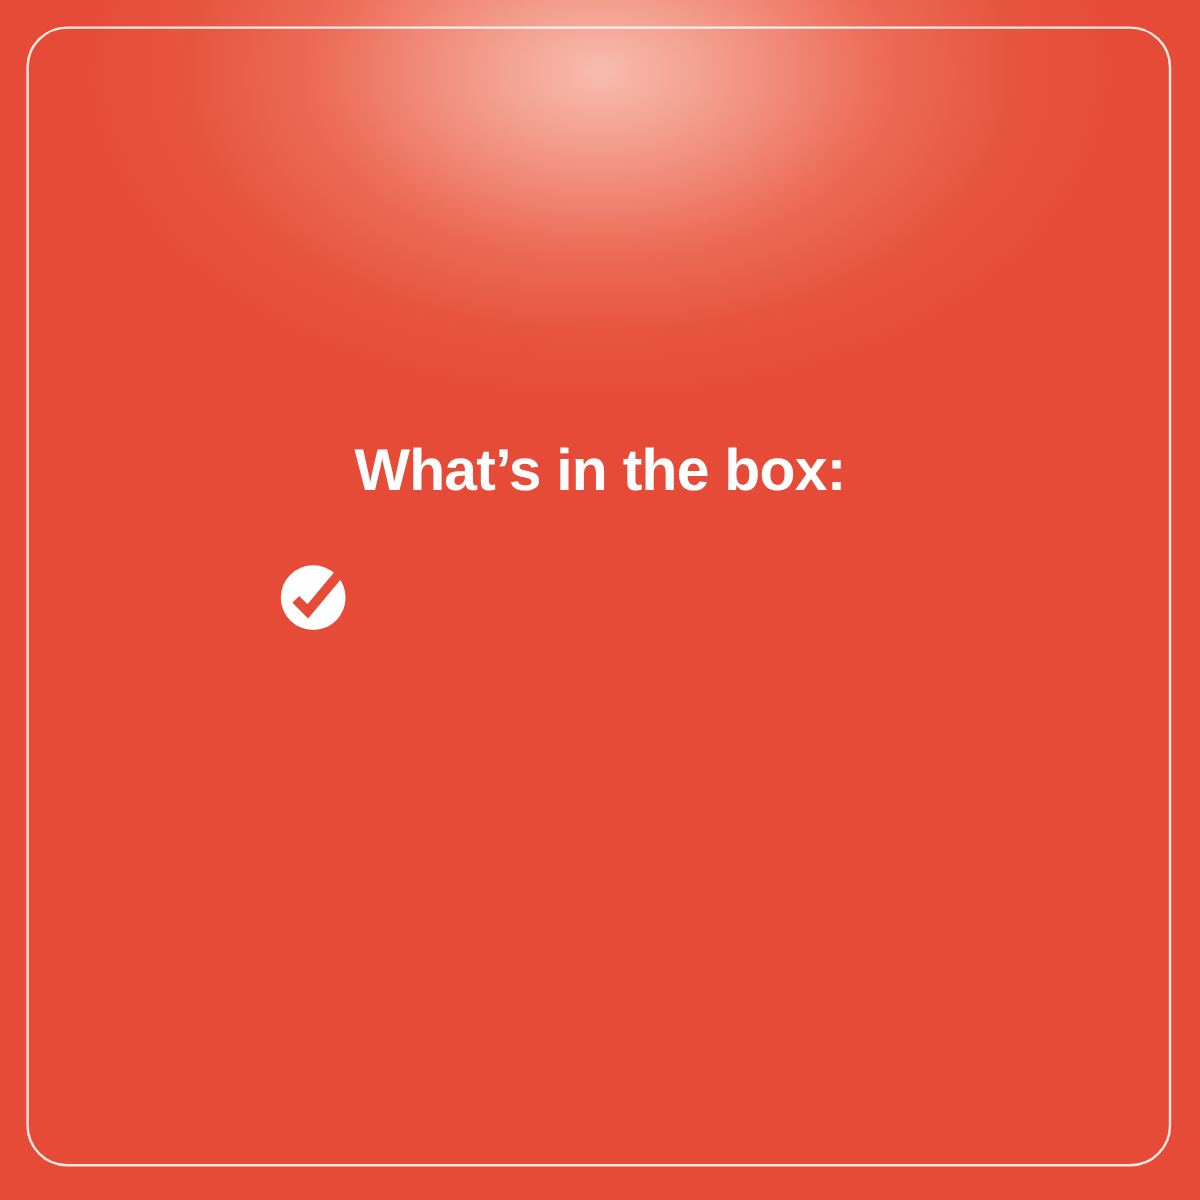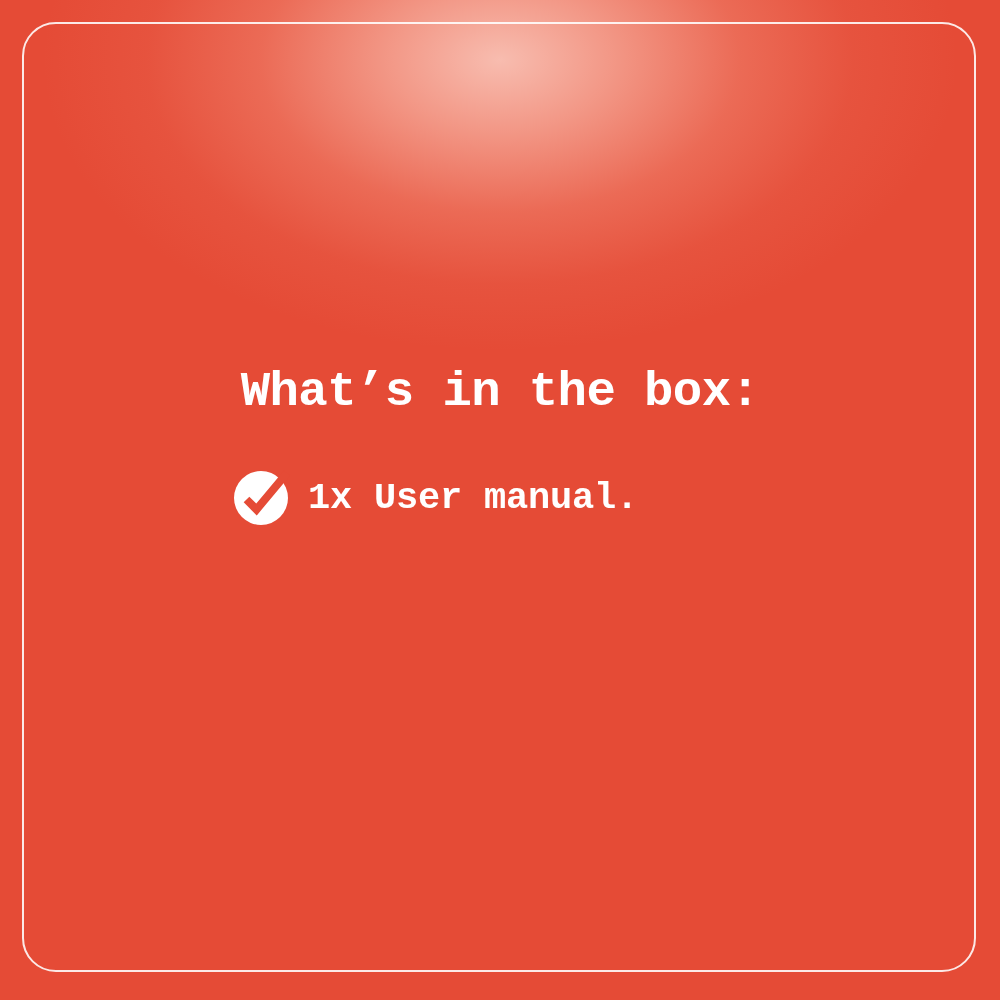--- a/index.html
+++ b/index.html
@@ -50,21 +50,20 @@
     box-sizing: border-box;
     pointer-events: none;
   }
 
   #content {
     position: absolute;
     left: 0;
     top: 0;
     width: 952px;
     height: 1000px;
-    font-family: Liberation Mono, monospace;
   }
 
   .title {
     position: absolute;
     left: 0;
     top: 368px;
     width: 1000px;
     text-align: center;
     color: #ffffff;
     font-size: 49px;
@@ -127,19 +126,18 @@
     <div class="items">
 
 
       <div class="item">
         <span class="check-icon">
           <svg width="56" height="56" viewBox="0 0 56 56" aria-hidden="true">
             <circle cx="28" cy="28" r="27" fill="#ffffff"></circle>
             <path d="M13.5 29.5 L23.5 39.5 L54 3" fill="none" stroke="#e54b36" stroke-width="8" stroke-linecap="butt" stroke-linejoin="miter"></path>
           </svg>
         </span>
-        <span class="item-label">1x User manual.</span>
       </div>
 
     </div>
 
   </div>
 </div>
 
 </body></html>

